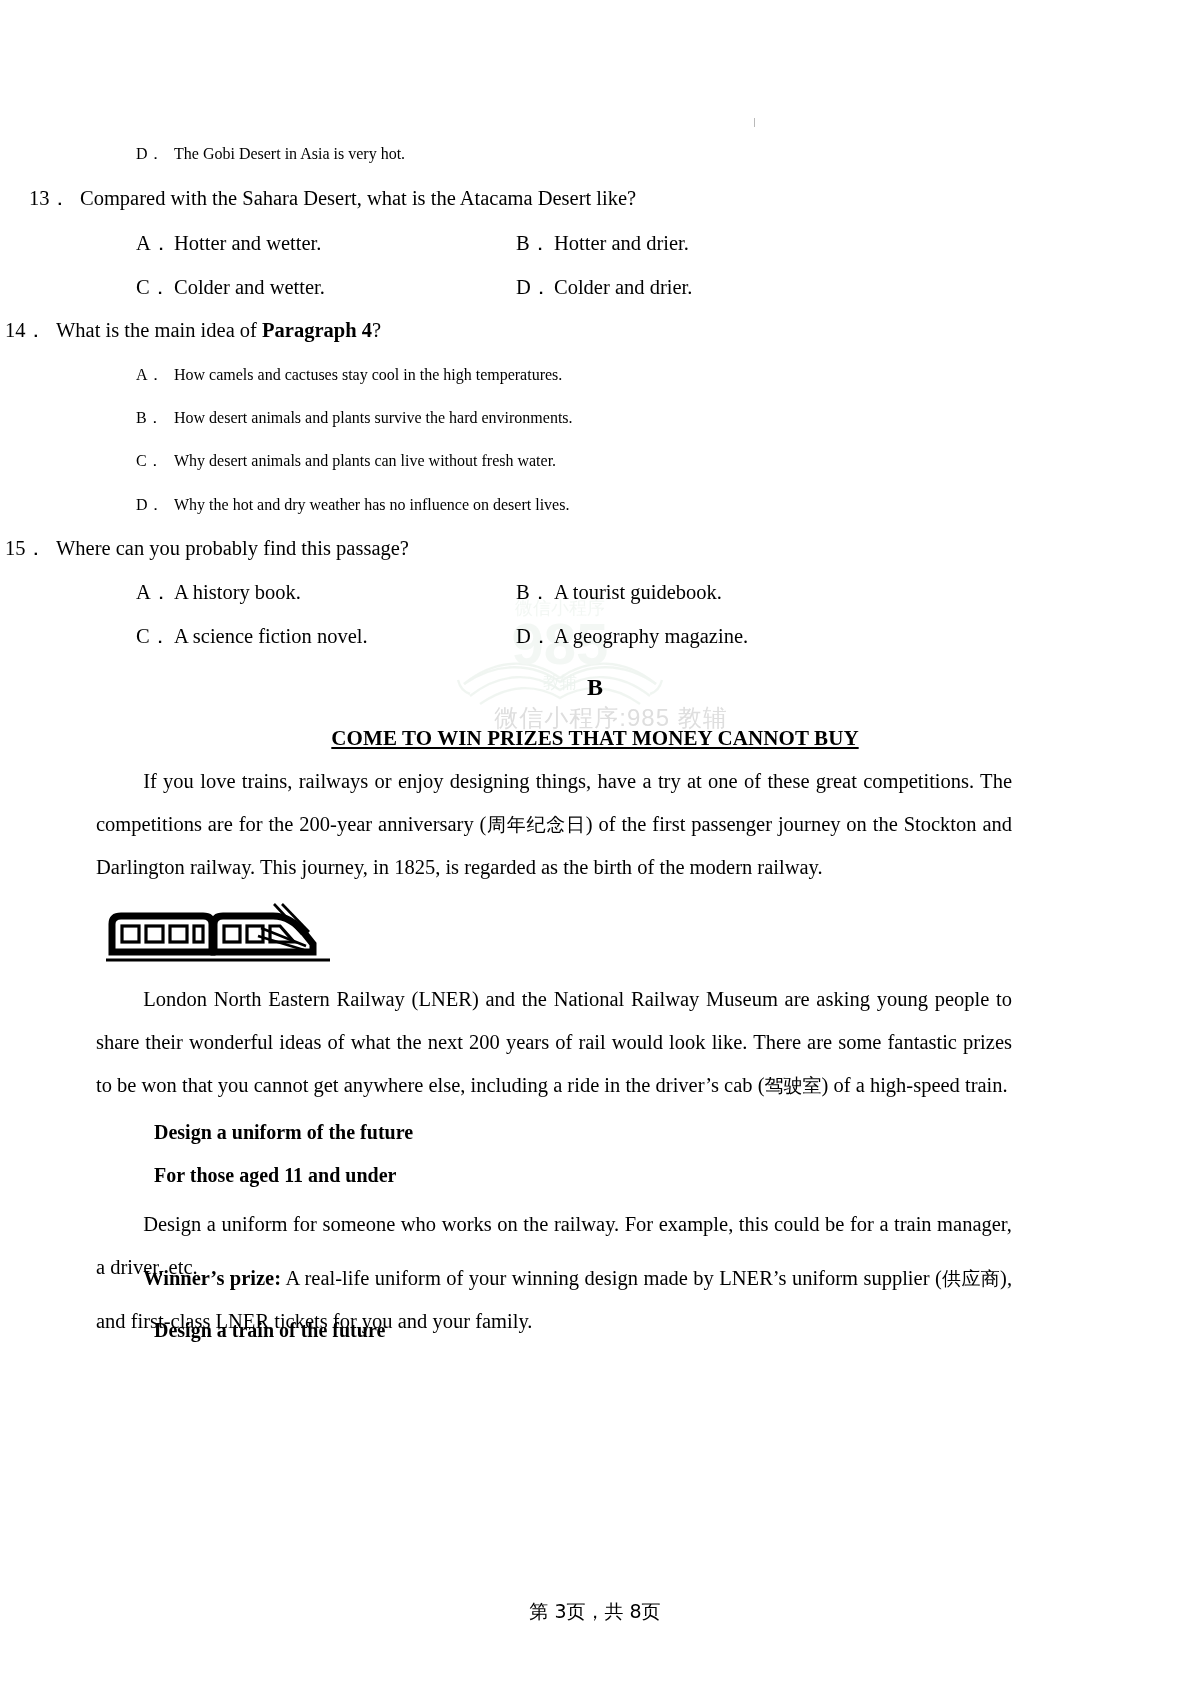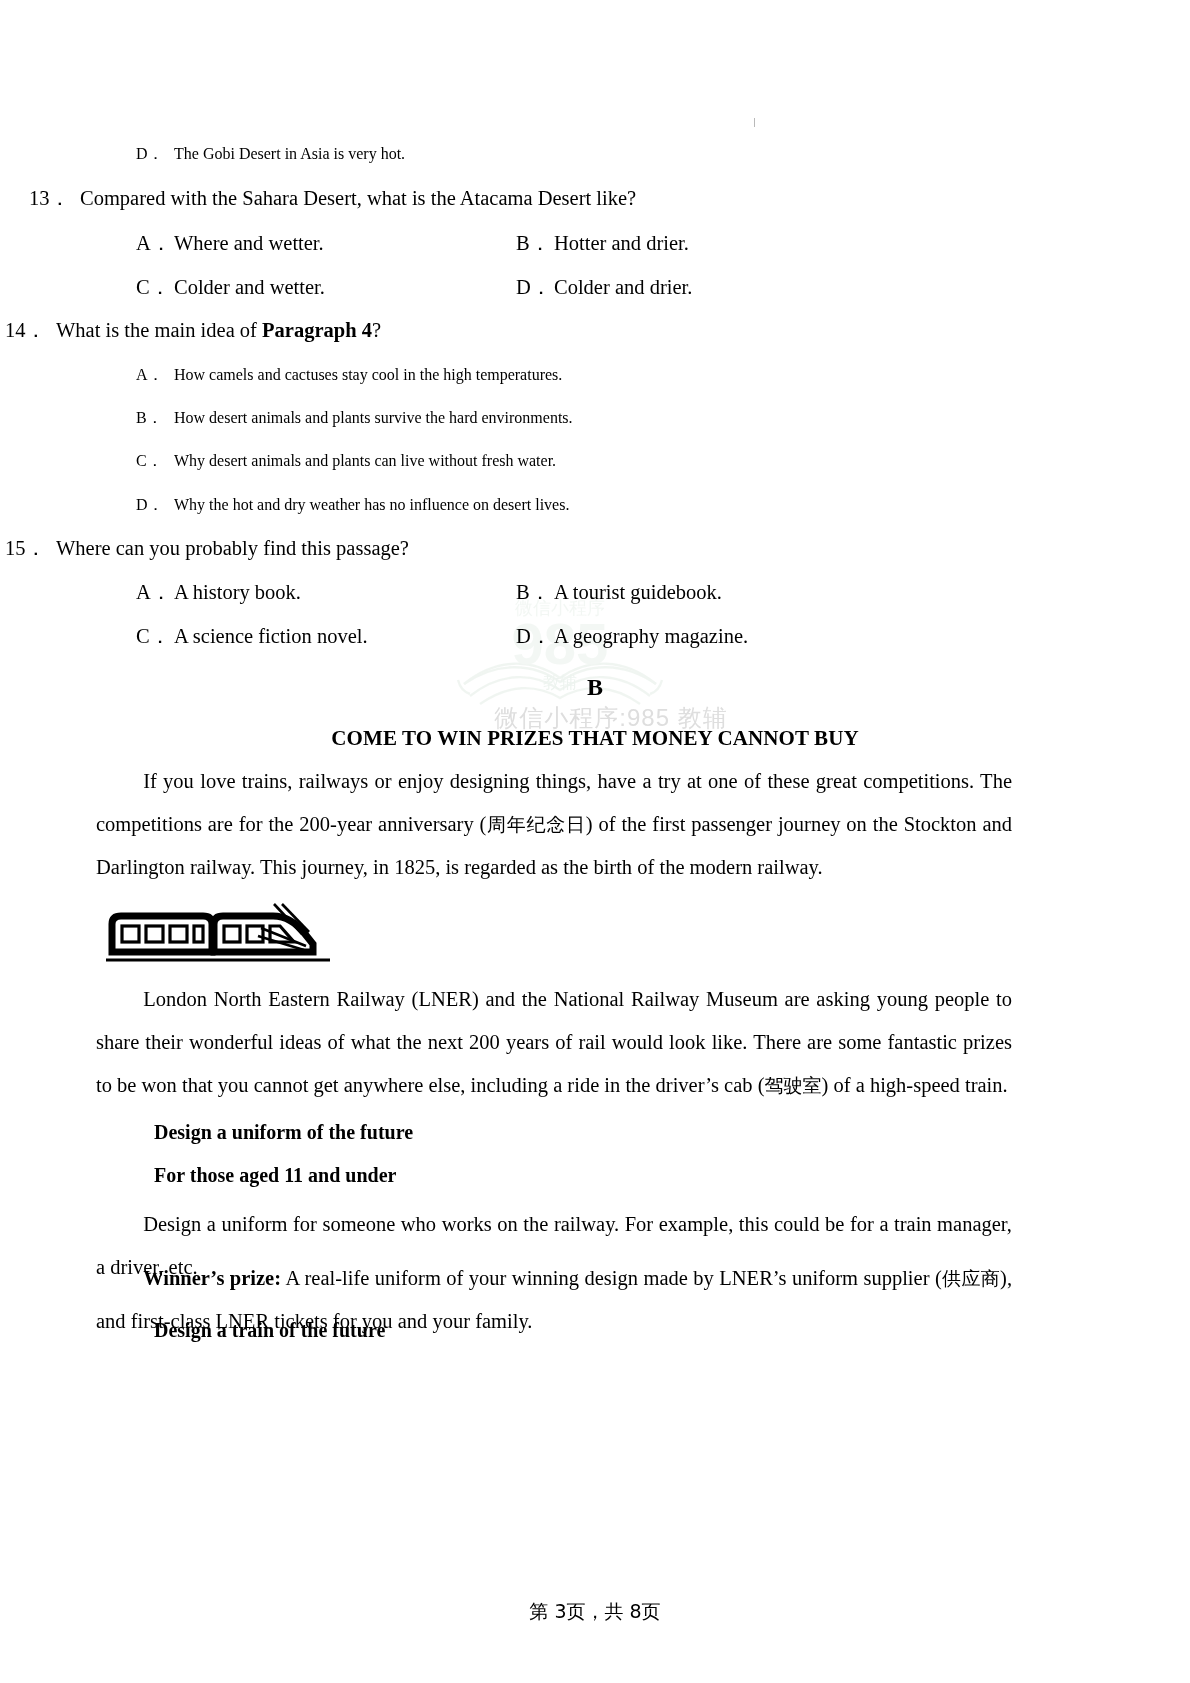--- a/index.html
+++ b/index.html
@@ -99,20 +99,21 @@
     font-weight: bold;
     font-size: 24px;
     line-height: 1;
   }
   .article-title {
     text-align: center;
     font-weight: bold;
     font-size: 21px;
     line-height: 1;
     letter-spacing: 0.1px;
+    text-decoration: underline;
   }
 
   
   .para {
     font-size: 20.5px;
     line-height: 43px;
     text-align: justify;
     text-justify: inter-word;
     margin: 0;
   }
@@ -192,21 +193,21 @@
       <div class="q-line">
         <span class="q-num">13．</span>
         <span class="q-text">Compared with the Sahara Desert, what is the Atacama Desert like?</span>
       </div>
     </div>
     <div style="position:absolute; left:0; top:233px; width:1190px;">
       <div class="indent-opts">
         <div class="opt-row">
           <div class="opt opt-half">
             <span class="opt-label">A．</span>
-            <span class="opt-text">Where and wetter.</span>
+            <span class="opt-text">Hotter and wetter.</span>
           </div>
           <div class="opt">
             <span class="opt-label">B．</span>
             <span class="opt-text">Hotter and drier.</span>
           </div>
         </div>
       </div>
     </div>
     <div style="position:absolute; left:0; top:277px; width:1190px;">
       <div class="indent-opts">

